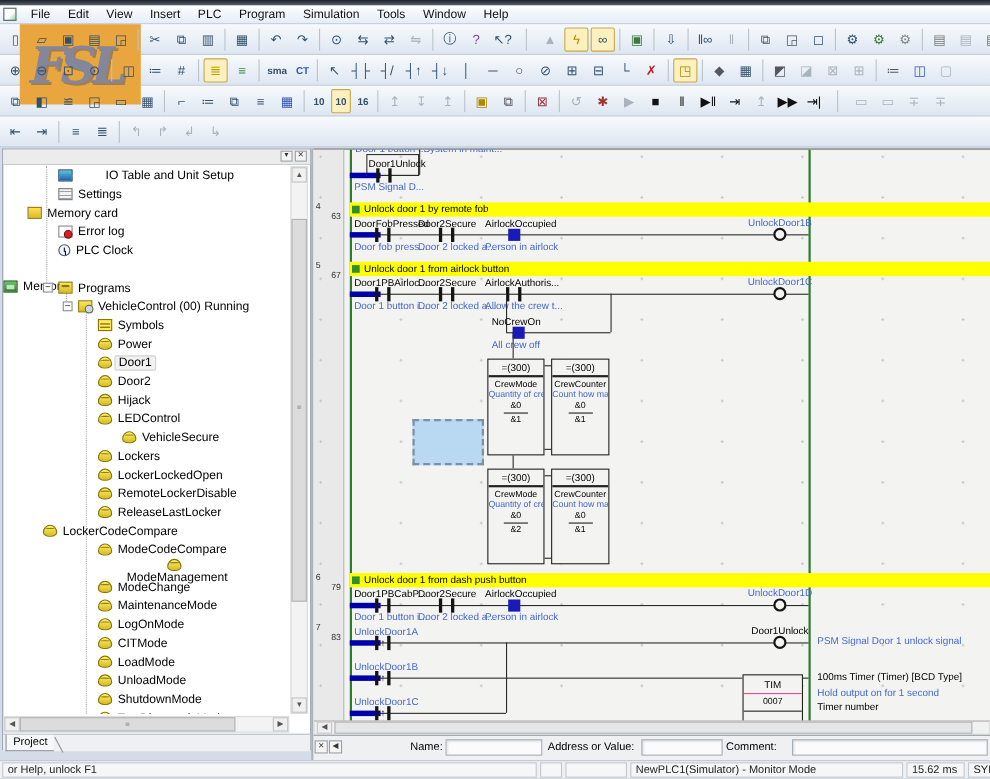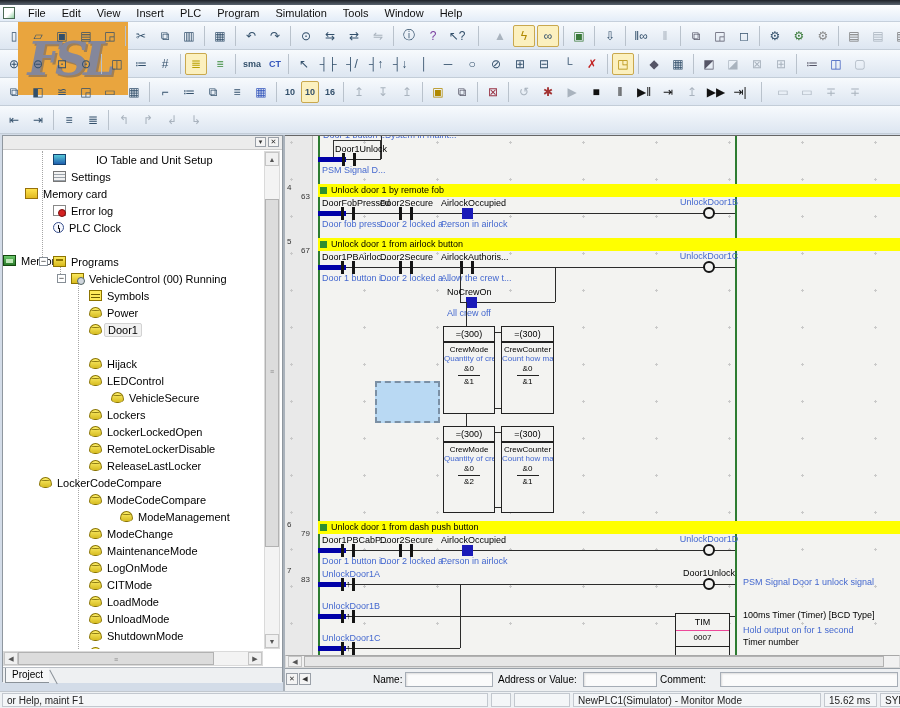--- a/index.html
+++ b/index.html
@@ -315,20 +315,24 @@
           <span>Symbols</span>
         </div>
         <div class="trow" style="top: 153px; padding-left: 86px;">
           <div class="ticon i-section"></div>
           <span>Power</span>
         </div>
         <div class="trow" style="top: 170px; padding-left: 86px;">
           <div class="ticon i-section"></div>
           <span class="tsel">Door1</span>
         </div>
+        <div class="trow" style="top: 187px; padding-left: 86px;">
+          <div class="ticon i-section"></div>
+          <span>Door2</span>
+        </div>
         <div class="trow" style="top: 204px; padding-left: 86px;">
           <div class="ticon i-section"></div>
           <span>Hijack</span>
         </div>
         <div class="trow" style="top: 221px; padding-left: 86px;">
           <div class="ticon i-section"></div>
           <span>LEDControl</span>
         </div>
         <div class="trow" style="top: 238px; padding-left: 108px;">
           <div class="ticon i-section"></div>
@@ -351,21 +355,21 @@
           <span>ReleaseLastLocker</span>
         </div>
         <div class="trow" style="top: 323px; padding-left: 36px;">
           <div class="ticon i-section"></div>
           <span>LockerCodeCompare</span>
         </div>
         <div class="trow" style="top: 340px; padding-left: 86px;">
           <div class="ticon i-section"></div>
           <span>ModeCodeCompare</span>
         </div>
-        <div class="trow" style="top: 357px; padding-left: 117px;">
+        <div class="trow" style="top: 357px; padding-left: 58px; flex-direction: column;">
           <div class="ticon i-section"></div>
           <span>ModeManagement</span>
         </div>
         <div class="trow" style="top: 374px; padding-left: 86px;">
           <div class="ticon i-section"></div>
           <span>ModeChange</span>
         </div>
         <div class="trow" style="top: 391px; padding-left: 86px;">
           <div class="ticon i-section"></div>
           <span>MaintenanceMode</span>
@@ -575,20 +579,20 @@
     <div class="bp-btn" style="left:14px">◀</div>
     <div class="bp-lbl" style="left:88px">Name:</div>
     <input class="bp-input" style="left: 120px; width: 88px;" readonly="">
     <div class="bp-lbl" style="left:213px">Address or Value:</div>
     <input class="bp-input" style="left: 298px; width: 74px;" readonly="">
     <div class="bp-lbl" style="left:375px">Comment:</div>
     <input class="bp-input" style="left: 435px; width: 178px;" readonly="">
   </div>
 
   <div id="statusbar">
-    <div class="sb" style="left:2px;width:486px">or Help, maint F1</div>
+    <div class="sb" style="left:2px;width:486px">or Help, unlock F1</div>
     <div class="sb" style="left:491px;width:20px"></div>
     <div class="sb" style="left:514px;width:56px"></div>
     <div class="sb" style="left:573px;width:248px">NewPLC1(Simulator) - Monitor Mode</div>
     <div class="sb" style="left:824px;width:53px">15.62 ms</div>
     <div class="sb" style="left:880px;width:24px">SYN</div>
   </div>
 </div>
 
 </body></html>

